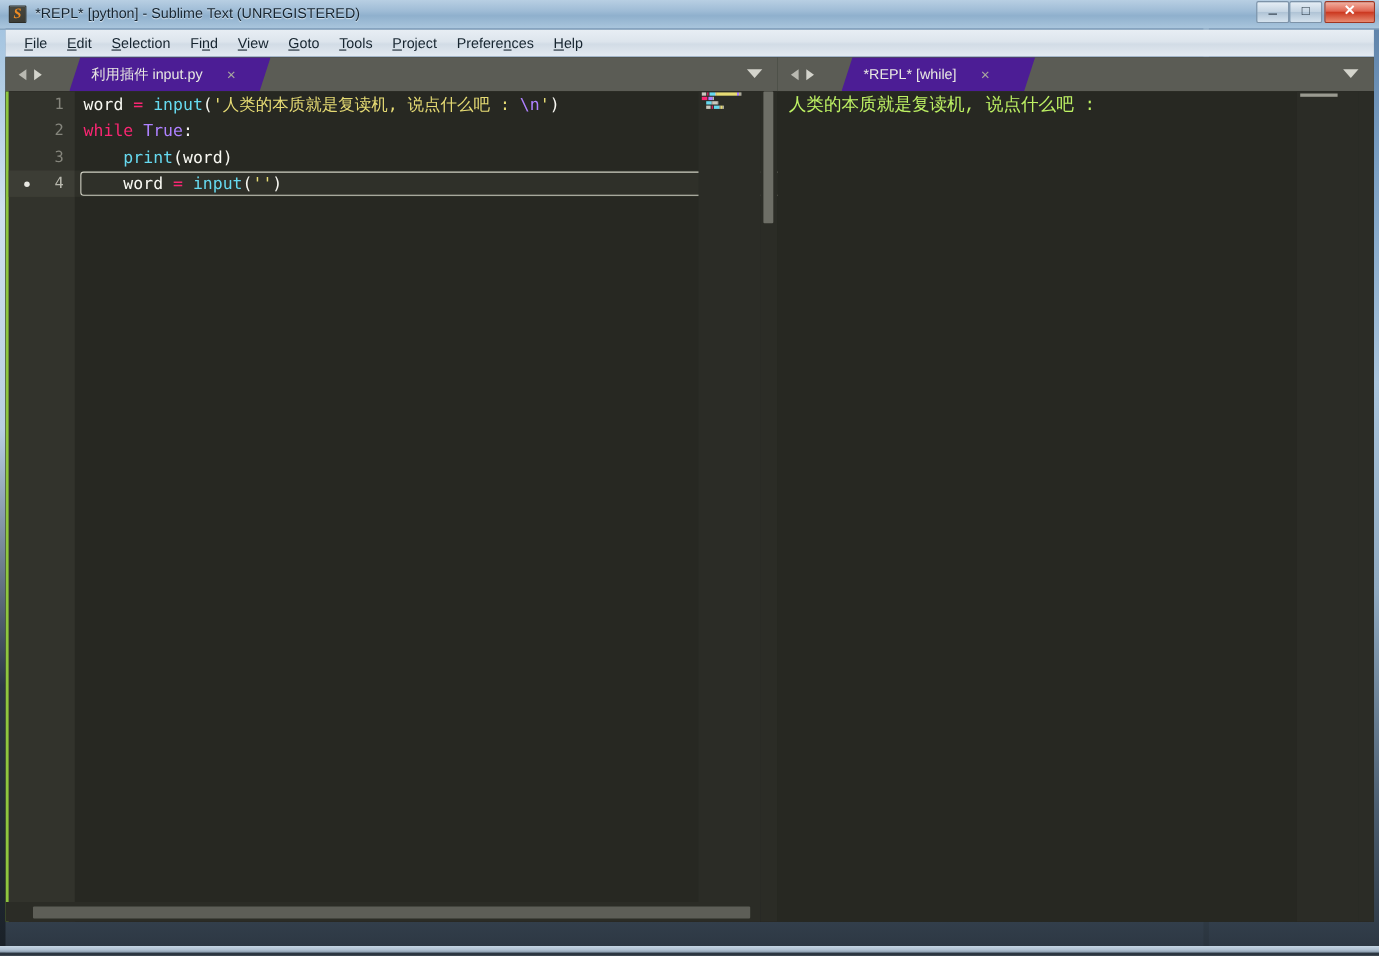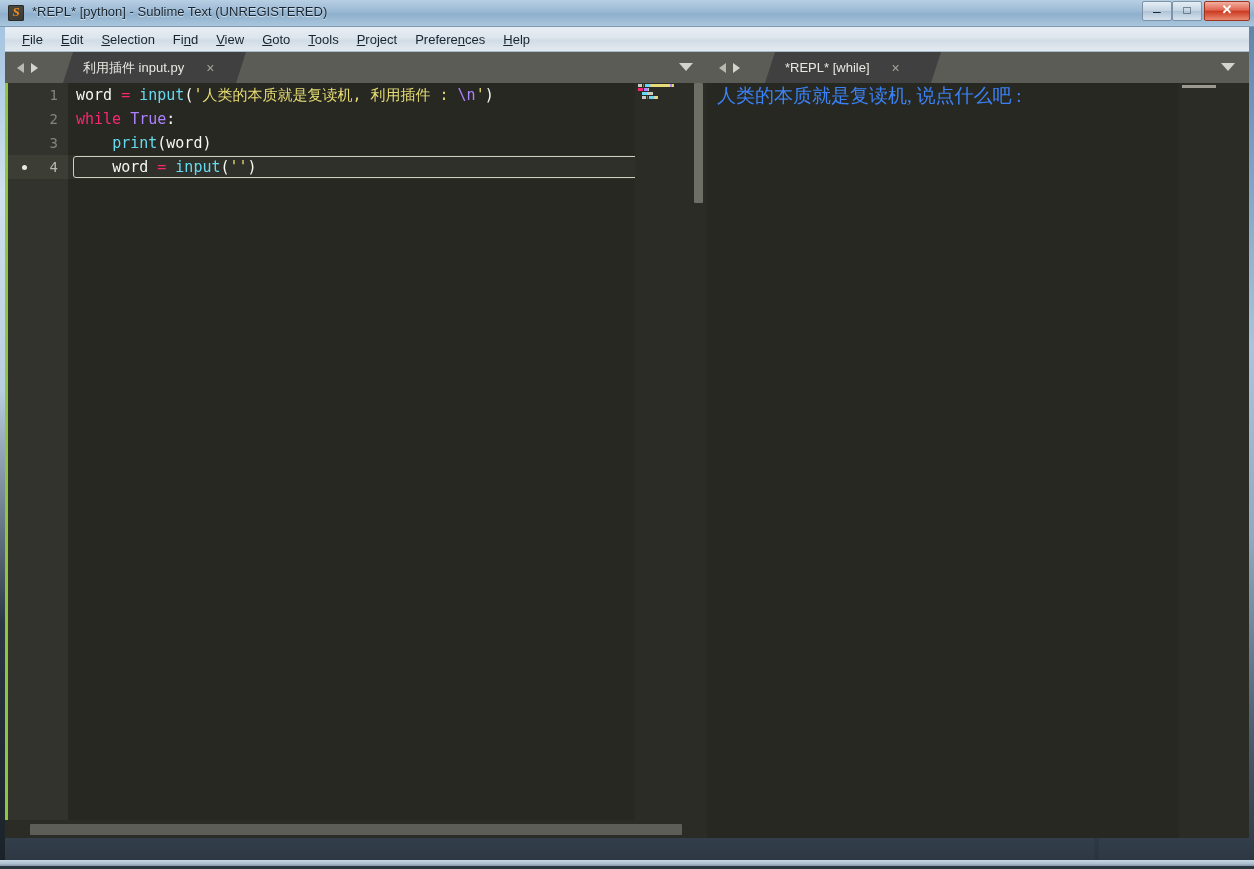--- a/index.html
+++ b/index.html
@@ -131,21 +131,21 @@
   .tri-right { left: 14px; border-left: 7px solid #d4d4cc; }
   .tri-down {
     position: absolute; top: 11px;
     width: 0; height: 0;
     border-left: 7px solid transparent;
     border-right: 7px solid transparent;
     border-top: 8px solid #d4d4cc;
   }
   .tab {
     position: absolute; top: 0; height: 31px;
-    background: #404040;
+    background: #4c1d95;
     display: flex; align-items: center;
     padding: 0 0 0 20px;
     box-sizing: border-box;
     color: #e8e8e2;
     font-size: 13px;
     white-space: nowrap;
     clip-path: polygon(10px 0, 100% 0, calc(100% - 10px) 100%, 0 100%);
     cursor: default;
   }
   .tab-label { margin-right: 22px; }
@@ -243,24 +243,24 @@
     background: #2b2c26;
   }
   .hscroll-thumb {
     position: absolute; left: 25px; top: 4px;
     width: 652px; height: 11px;
     background: #5d5e57;
     border-radius: 1px;
   }
   .repl-out {
     position: absolute; left: 10px; top: 0;
-    font-size: 19px; color: #3b82f6;
+    font-size: 16px; color: #bef264;
     line-height: 26px;
     white-space: pre;
-    font-family: Liberation Serif, serif;
+    font-family: Liberation Mono, monospace;
   }
 
   
   #statusbar {
     position: absolute; left: 5px; top: 838px;
     width: 1244px; height: 22px;
     background: linear-gradient(180deg,#c9d3dd 0%,#b9c5d1 50%,#aab7c4 100%);
     border-top: 1px solid #93a3b3;
     box-sizing: border-box;
   }
@@ -339,21 +339,21 @@
 
       <div class="editor">
         <div class="green-bar"></div>
         <div class="gutter" id="gutter-left">
             <div class="gutter-line"><span>1</span></div>
             <div class="gutter-line"><span>2</span></div>
             <div class="gutter-line"><span>3</span></div>
             <div class="gutter-line active"><span class="gutter-dot"></span><span>4</span></div>
           </div>
         <div class="code-area" id="code-area-left">
-            <div class="code-line"><span class="pun">word</span><span class="pun"> </span><span class="op">=</span><span class="pun"> </span><span class="fn">input</span><span class="pun">(</span><span class="str">'人类的本质就是复读机, 利用插件 : </span><span class="esc">\n</span><span class="str">'</span><span class="pun">)</span></div>
+            <div class="code-line"><span class="pun">word</span><span class="pun"> </span><span class="op">=</span><span class="pun"> </span><span class="fn">input</span><span class="pun">(</span><span class="str">'人类的本质就是复读机, 说点什么吧 : </span><span class="esc">\n</span><span class="str">'</span><span class="pun">)</span></div>
             <div class="code-line"><span class="kw">while</span><span class="pun"> </span><span class="cst">True</span><span class="pun">:</span></div>
             <div class="code-line"><span class="pun">    </span><span class="fn">print</span><span class="pun">(</span><span class="pun">word</span><span class="pun">)</span></div>
             <div class="code-line active"><span class="pun">    </span><span class="pun">word</span><span class="pun"> </span><span class="op">=</span><span class="pun"> </span><span class="fn">input</span><span class="pun">(</span><span class="str">''</span><span class="pun">)</span><div class="sel-box" style="width: 637px;"></div></div>
           </div>
 
         <div class="minimap" id="minimap-left">
             <div style="display: flex; height: 3px; margin: 1px 0px 0px 3px;">
               <div style="height: 3px; width: 4px; background: rgb(201, 201, 191);"></div>
               <div style="height: 3px; width: 1px; background: transparent;"></div>
               <div style="height: 3px; width: 1px; background: rgb(249, 38, 114);"></div>

